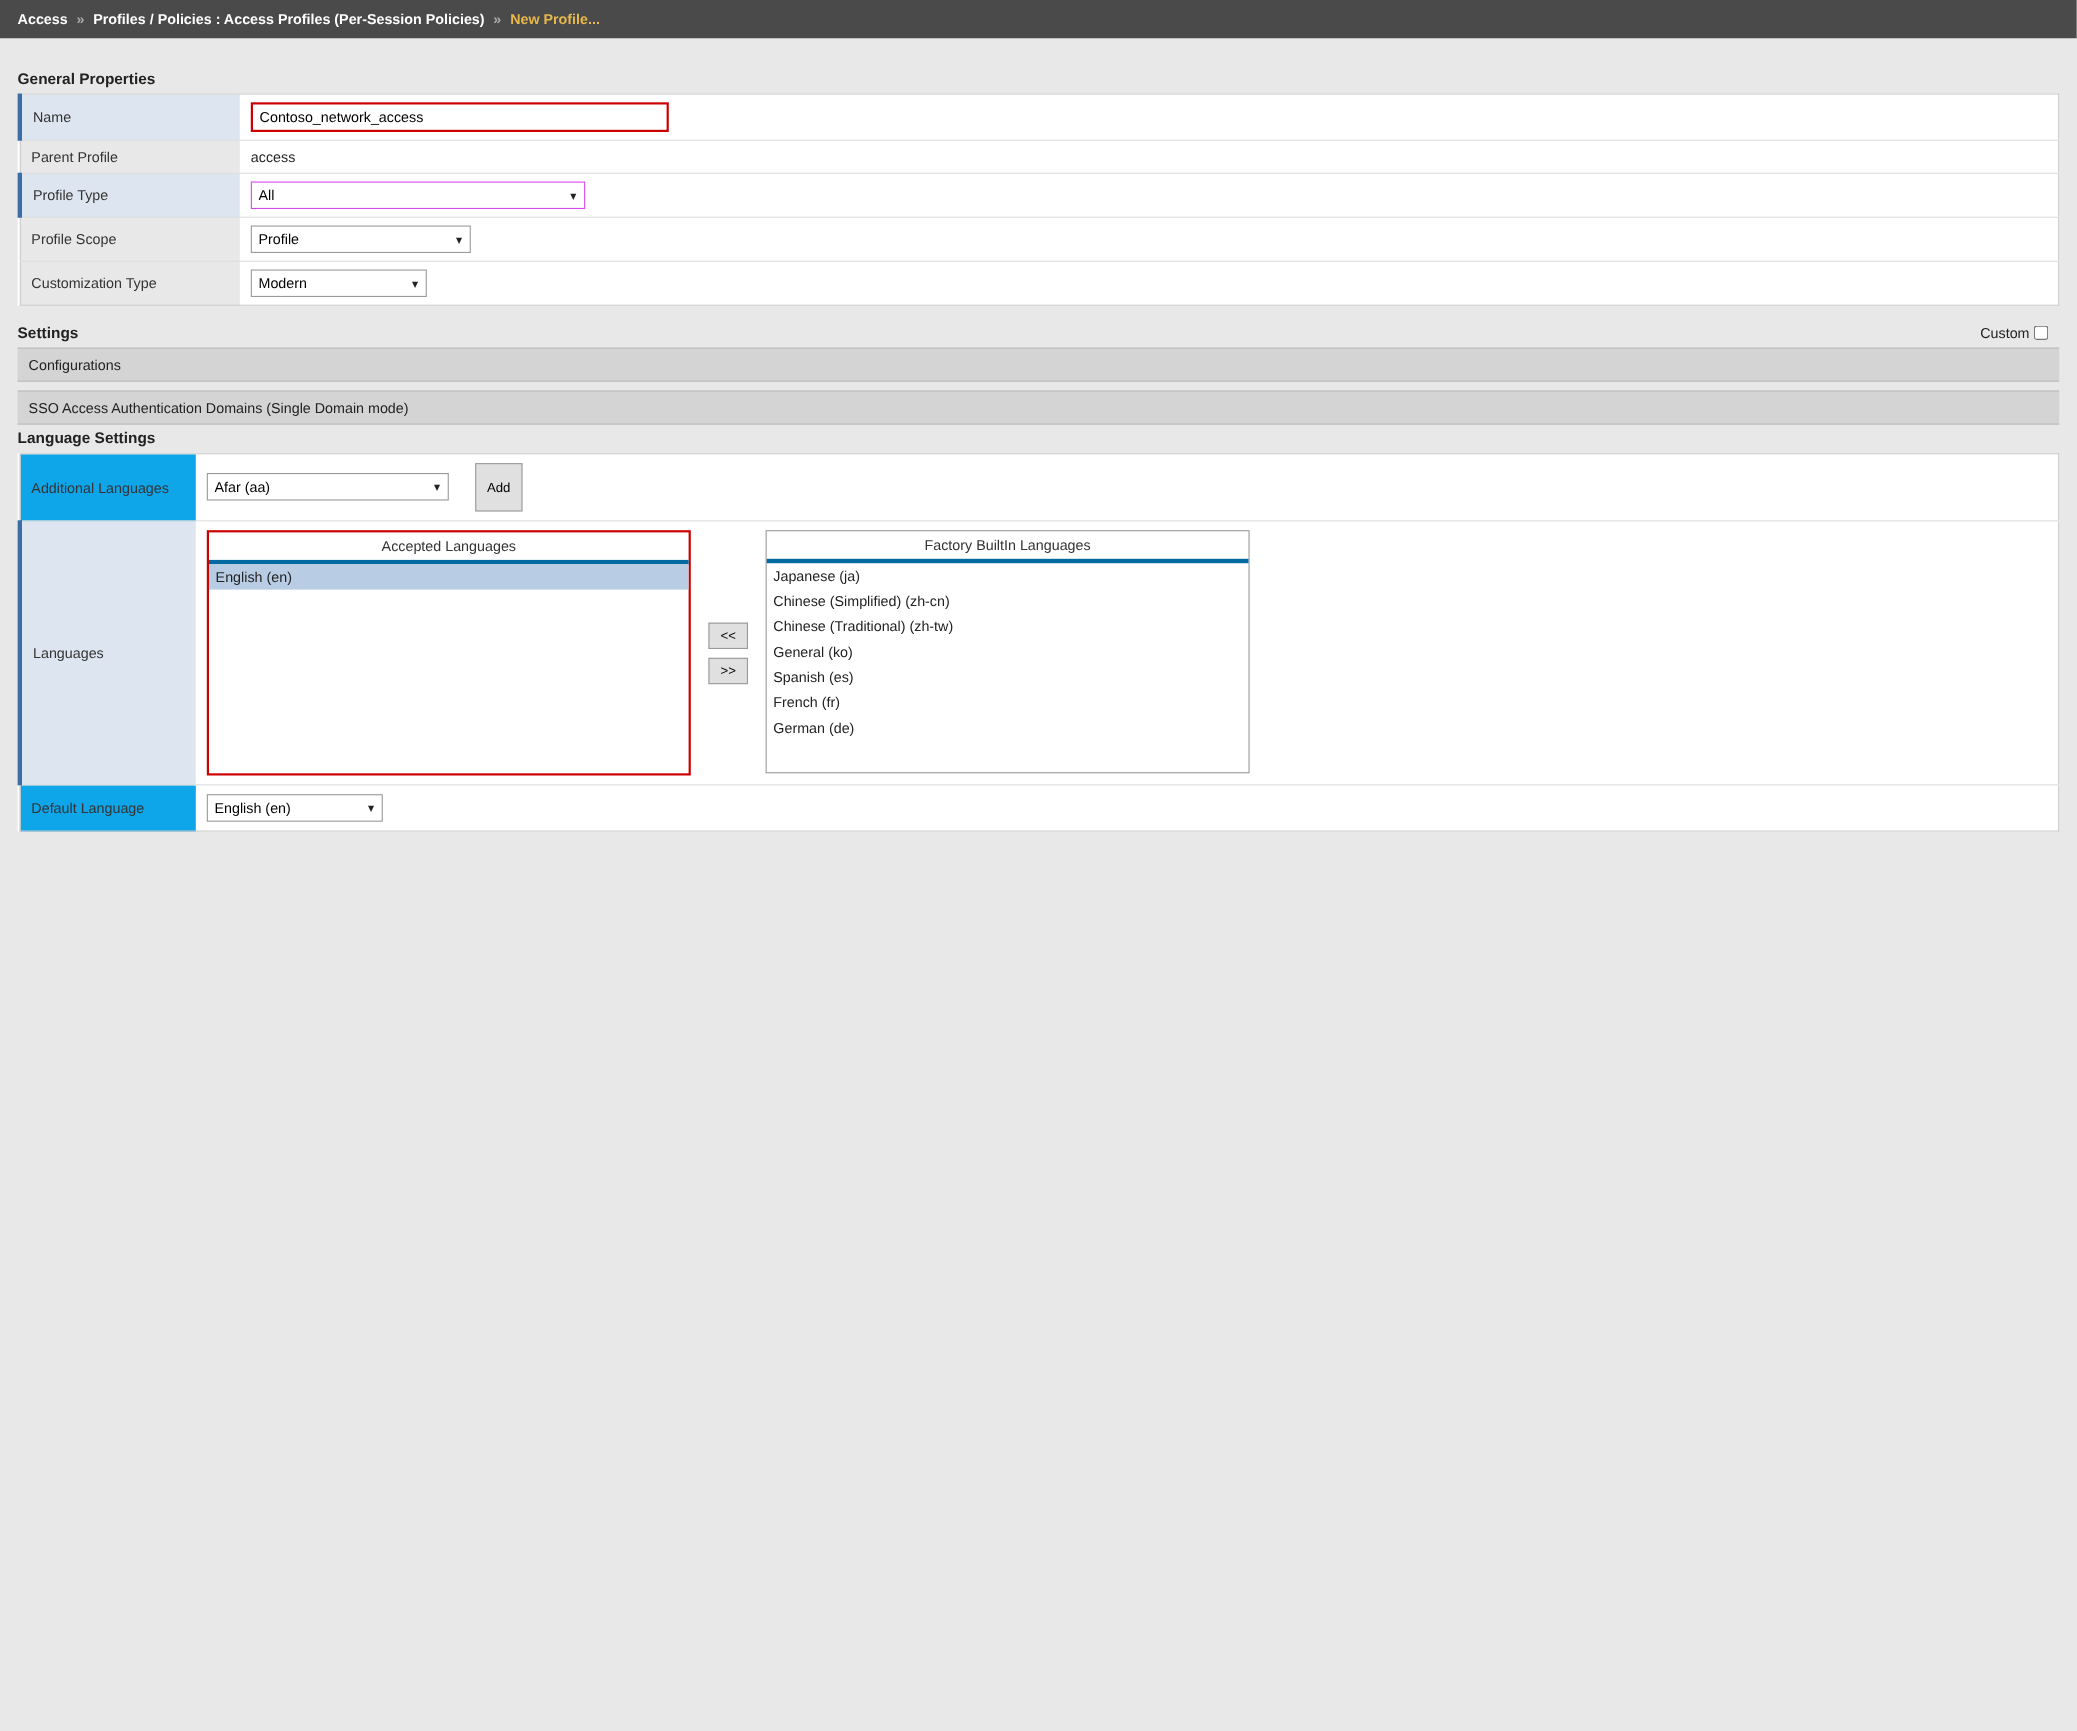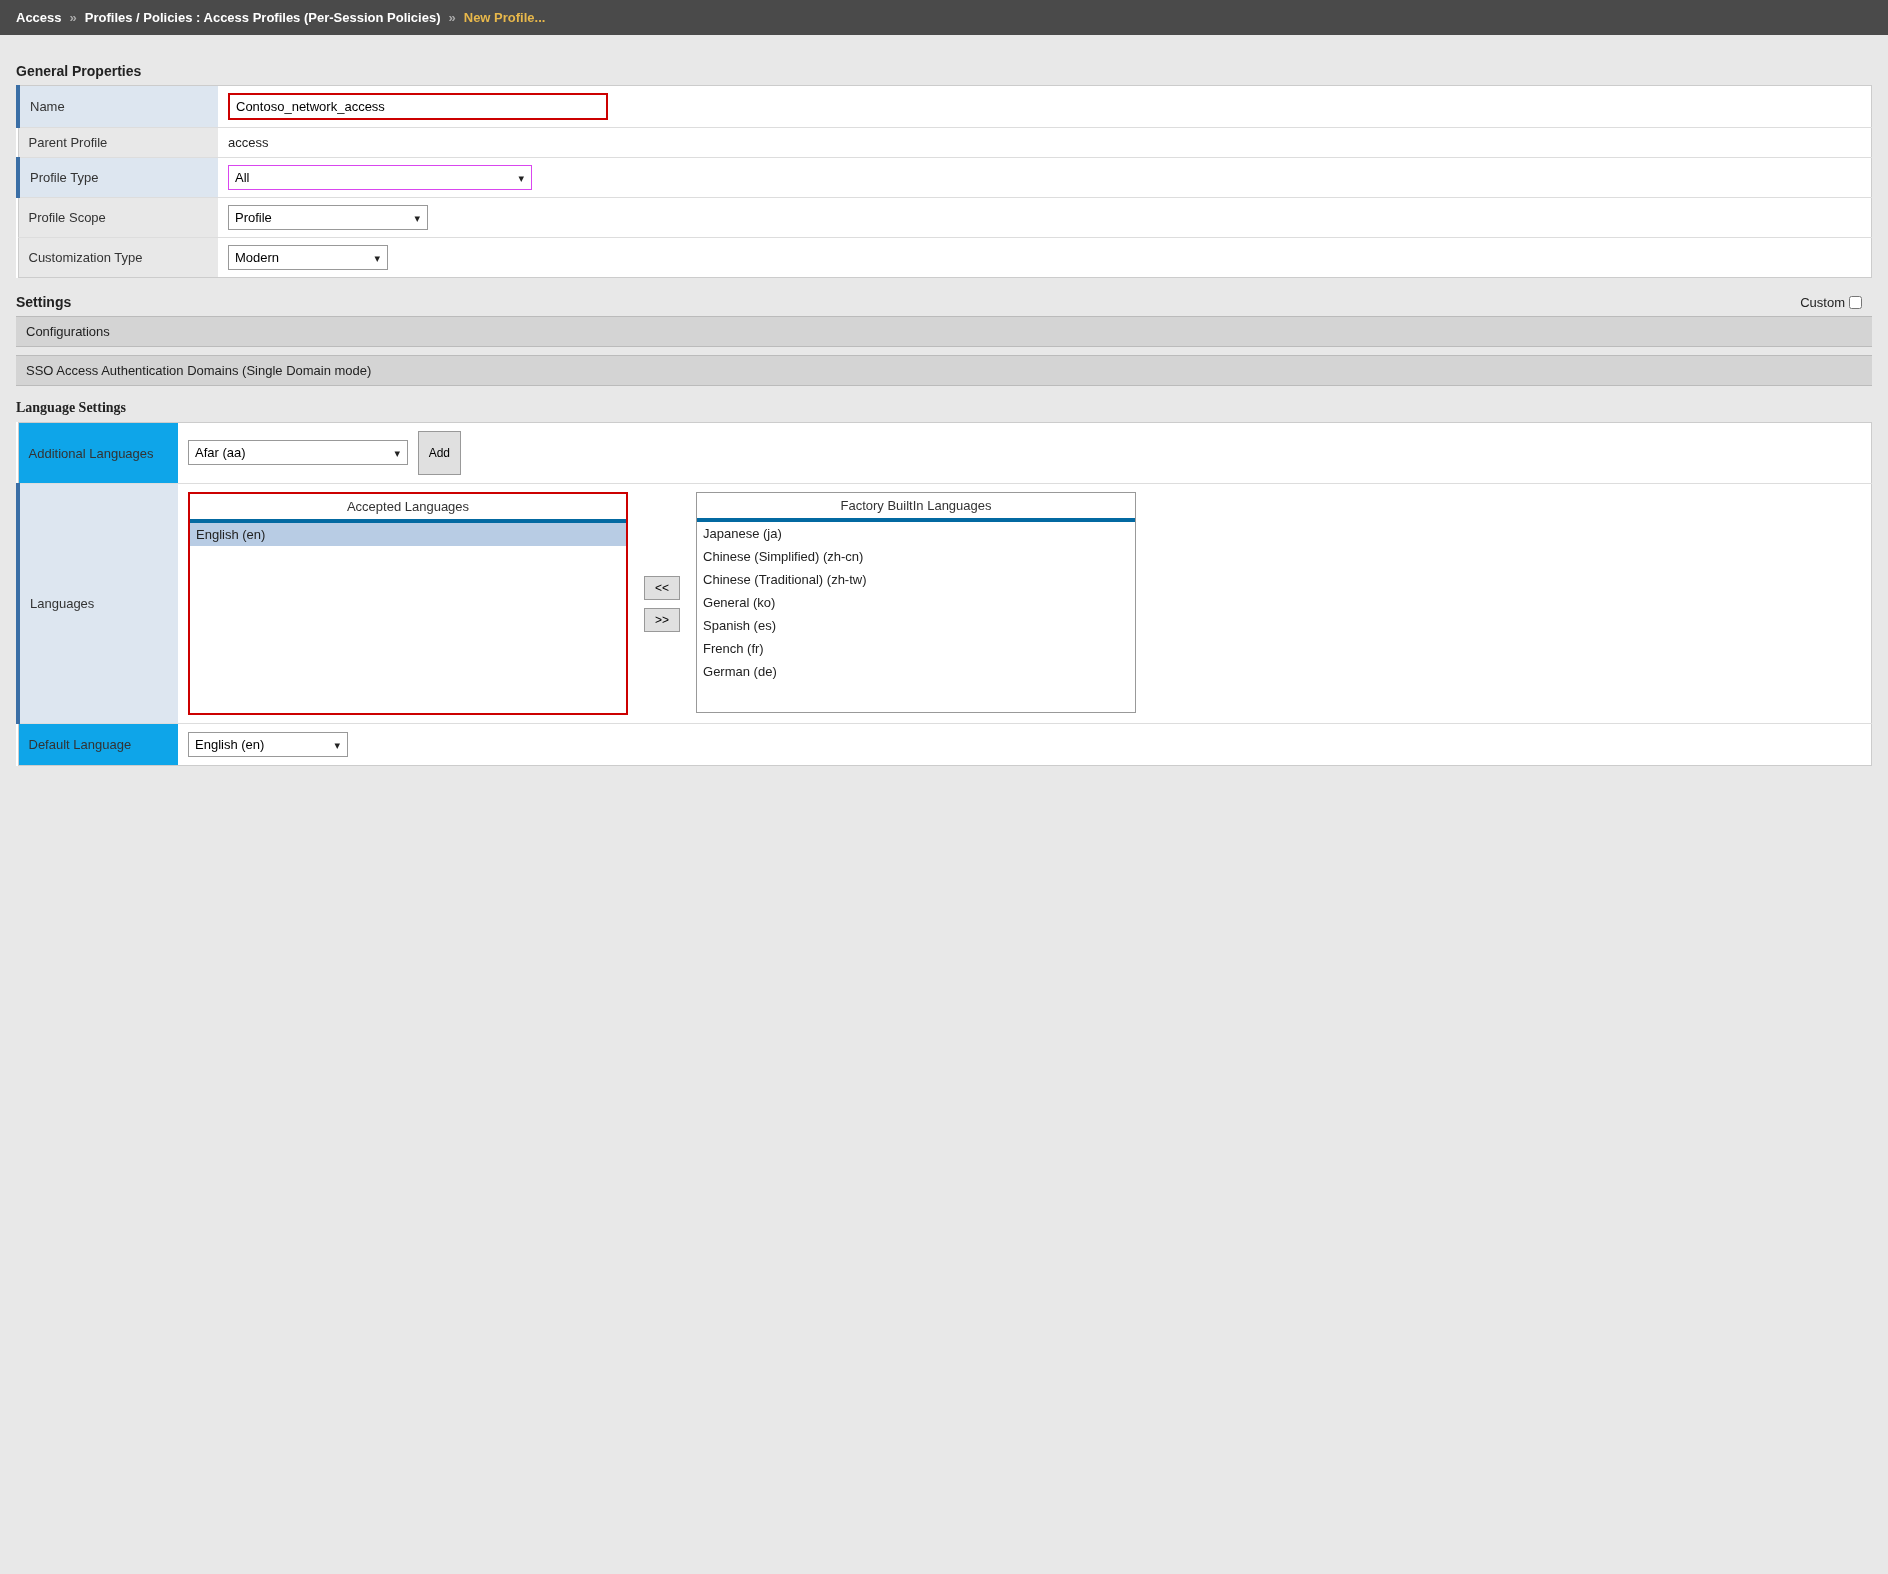--- a/index.html
+++ b/index.html
@@ -165,21 +165,21 @@
       background: #dde6f0;
     }
 
     
     .add-btn {
       padding: 14px 10px;
       font-size: 12px;
       border: 1px solid #999;
       background: #e0e0e0;
       cursor: pointer;
-      margin-left: 6px;
+      margin-left: 20px;
     }
 
     
     .lang-lists-container {
       display: flex;
       gap: 10px;
       align-items: flex-start;
     }
     .lang-list-box {
       border: 1px solid #999;
@@ -330,21 +330,21 @@
   </div>
 
   <div class="gray-section">
     <span>Configurations</span>
   </div>
 
   <div class="gray-section mt-8" style="margin-top:8px;">
     <span>SSO Access Authentication Domains (Single Domain mode)</span>
   </div>
 
-  <div class="section-heading mt-8" style="margin-top:14px;font-family:Liberation Serif, serif;">Language Settings</div>
+  <div class="section-heading mt-8" style="margin-top:4px;">Language Settings</div>
 
   <table class="lang-table">
 
     <tbody>
         <tr>
       <td class="label-cell">
         <span>Additional Languages</span>
       </td>
       <td>
         <div class="select-wrapper">

